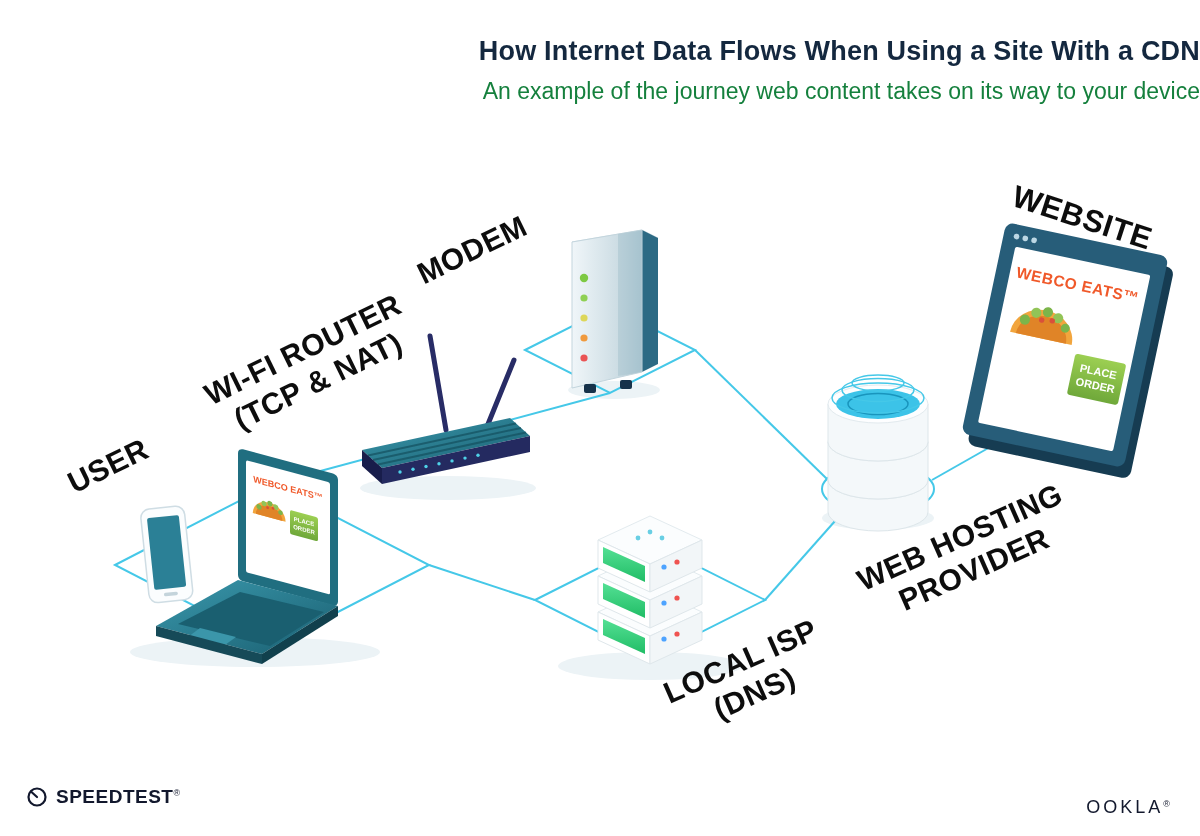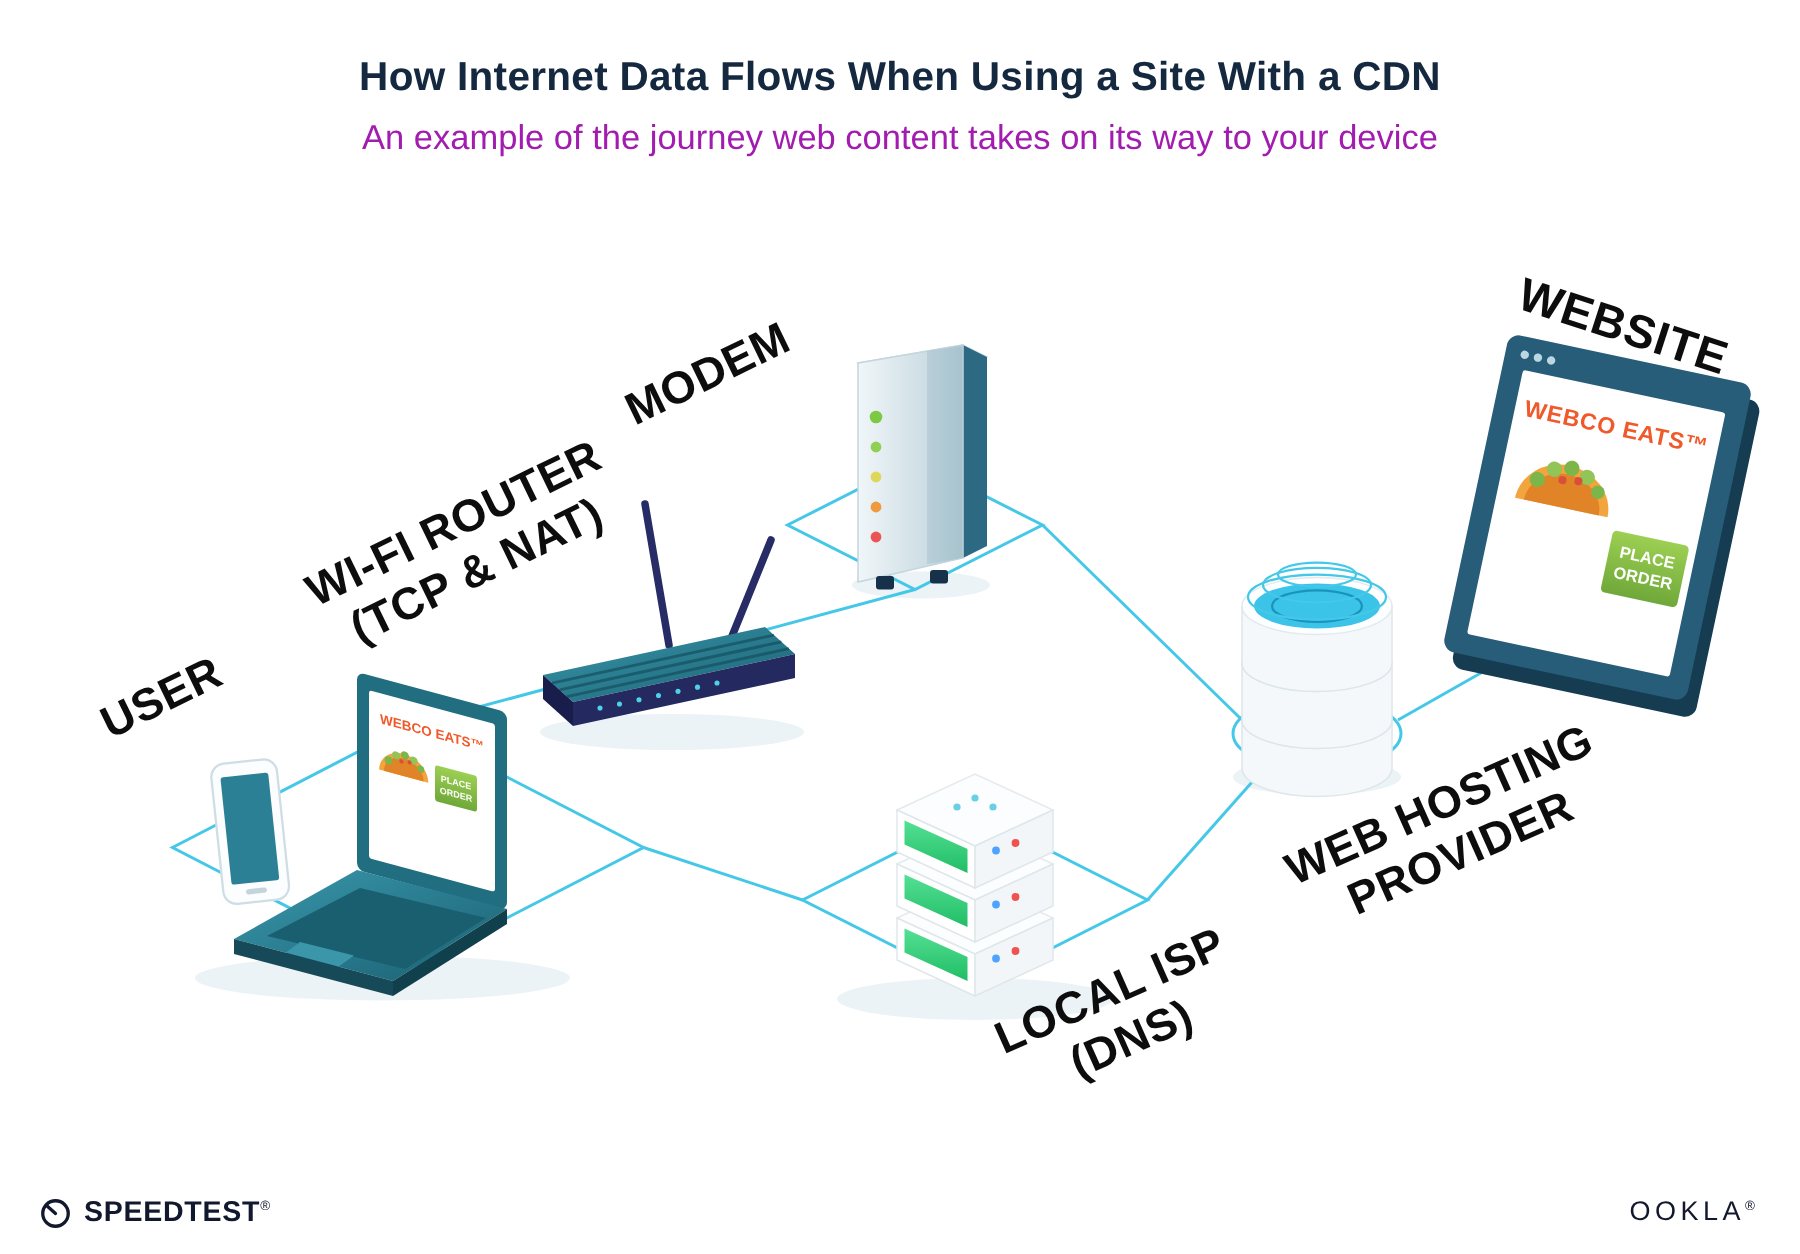--- a/index.html
+++ b/index.html
@@ -1,35 +1,35 @@
 <!DOCTYPE html>
 <html><head>
 <meta charset="utf-8">
 <style>
   * { margin:0; padding:0; box-sizing:border-box; }
   html,body { width:1200px; height:836px; }
   body { background:#ffffff; font-family:"Liberation Sans", sans-serif; overflow:hidden; }
   .page { position:relative; width:1200px; height:836px; background:#ffffff; }
 
-  .header { position:absolute; top:36px; left:0; width:100%; text-align:center; }
+  .header { position:absolute; top:36px; left:0; width:100%; text-align:right; }
   .title { font-size:27px; font-weight:700; color:#14283f; letter-spacing:0.2px; }
-  .subtitle { margin-top:11px; font-size:23px; font-weight:400; color:#a21caf; }
+  .subtitle { margin-top:11px; font-size:23px; font-weight:400; color:#15803d; }
 
   svg.scene { position:absolute; left:0; top:0; }
 
   .node-label { position:absolute; font-weight:700; color:#0d0d0d; text-align:center;
                 line-height:1.18; white-space:nowrap; letter-spacing:0.5px; }
   .lbl-user    { left:38px;  top:448px; width:140px; font-size:30px; transform:rotate(-26deg); }
   .lbl-router  { left:168px; top:330px; width:285px; font-size:30px; transform:rotate(-26deg); }
   .lbl-modem   { left:402px; top:232px; width:140px; font-size:30px; transform:rotate(-26deg); }
   .lbl-isp     { left:650px; top:642px; width:195px; font-size:30px; transform:rotate(-24deg); }
   .lbl-hosting { left:838px; top:518px; width:258px; font-size:30px; transform:rotate(-24deg); }
   .lbl-website { left:998px; top:200px; width:168px; font-size:31px; transform:rotate(18deg); }
 
-  .footer-left { position:absolute; left:26px; bottom:16px; display:flex; align-items:center; gap:8px;justify-content:space-between; }
+  .footer-left { position:absolute; left:26px; bottom:28px; display:flex; align-items:center; gap:8px;justify-content:space-between; }
   .speedtest-text { font-size:19px; font-weight:700; color:#12182d; letter-spacing:0.5px; }
   .footer-right { position:absolute; right:30px; bottom:18px; }
   .ookla-text { font-size:18px; font-weight:400; color:#12182d; letter-spacing:3px; }
   sup.mark { font-size:9px; font-weight:400; color:#12182d; vertical-align:super; }
 </style>
 </head>
 <body>
 
 <div class="page">
 

